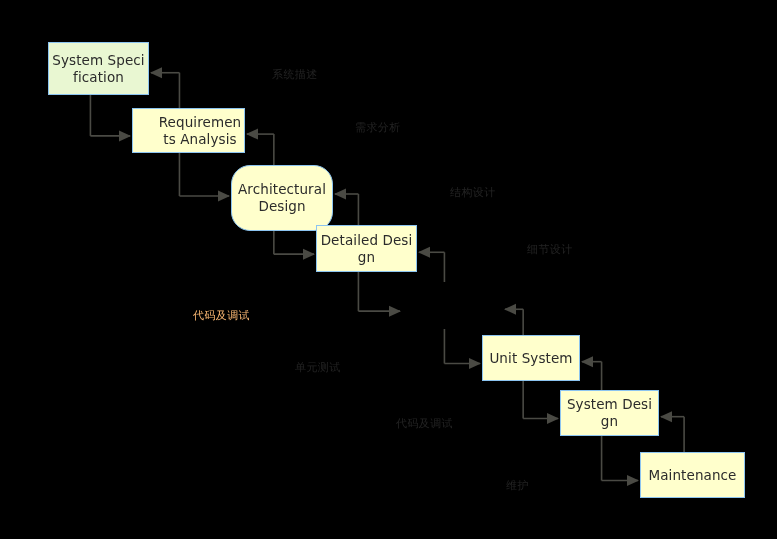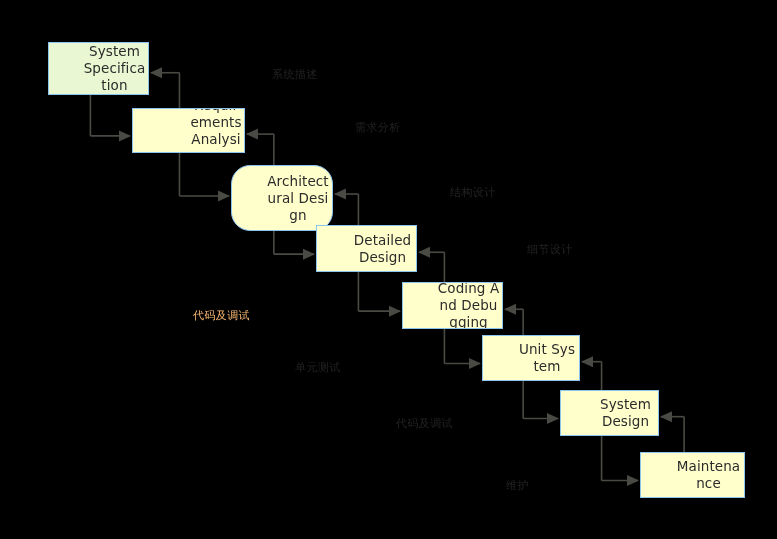--- a/index.html
+++ b/index.html
@@ -22,21 +22,21 @@
     display:flex;
     align-items:center;
     justify-content:center;
     text-align:center;
     letter-spacing:0.1px;
     z-index:3;
     overflow:hidden;
     word-break:break-all;
   }
   .node.green{background:#e9f7d2;}
-  .node .nlabel{display:block;padding:0 2px;margin-left:32px;}
+  .node .nlabel{display:block;padding:0 2px;}
   .cnlabel{
     position:absolute;
     color:#232323;
     font-size:11px;
     line-height:15px;
     white-space:nowrap;
     z-index:2;
     letter-spacing:0.4px;
   }
 </style>
@@ -121,23 +121,20 @@
     </div>
     <div class="node" style="left: 132px; top: 108px; width: 113px; height: 45px; background: rgb(255, 255, 204); padding-left: 23px;">
       <span class="nlabel">Requirements Analysis</span>
     </div>
     <div class="node" style="left: 231px; top: 165px; width: 102px; height: 66px; background: rgb(255, 255, 204); border-radius: 19px;">
       <span class="nlabel">Architectural Design</span>
     </div>
     <div class="node" style="left: 316px; top: 225px; width: 101px; height: 47px; background: rgb(255, 255, 204);">
       <span class="nlabel">Detailed Design</span>
     </div>
-    <div class="node" style="left: 402px; top: 282px; width: 101px; height: 47px; background: rgb(255, 255, 204);">
-      <span class="nlabel">Coding And Debugging</span>
-    </div>
     <div class="node" style="left: 482px; top: 335px; width: 98px; height: 46px; background: rgb(255, 255, 204);">
       <span class="nlabel">Unit System</span>
     </div>
     <div class="node" style="left: 560px; top: 390px; width: 99px; height: 46px; background: rgb(255, 255, 204);">
       <span class="nlabel">System Design</span>
     </div>
     <div class="node" style="left: 640px; top: 452px; width: 105px; height: 46px; background: rgb(255, 255, 204);">
       <span class="nlabel">Maintenance</span>
     </div>
     <div class="cnlabel" style="left: 272px; top: 67px; color: rgb(35, 35, 35);">系统描述</div>

